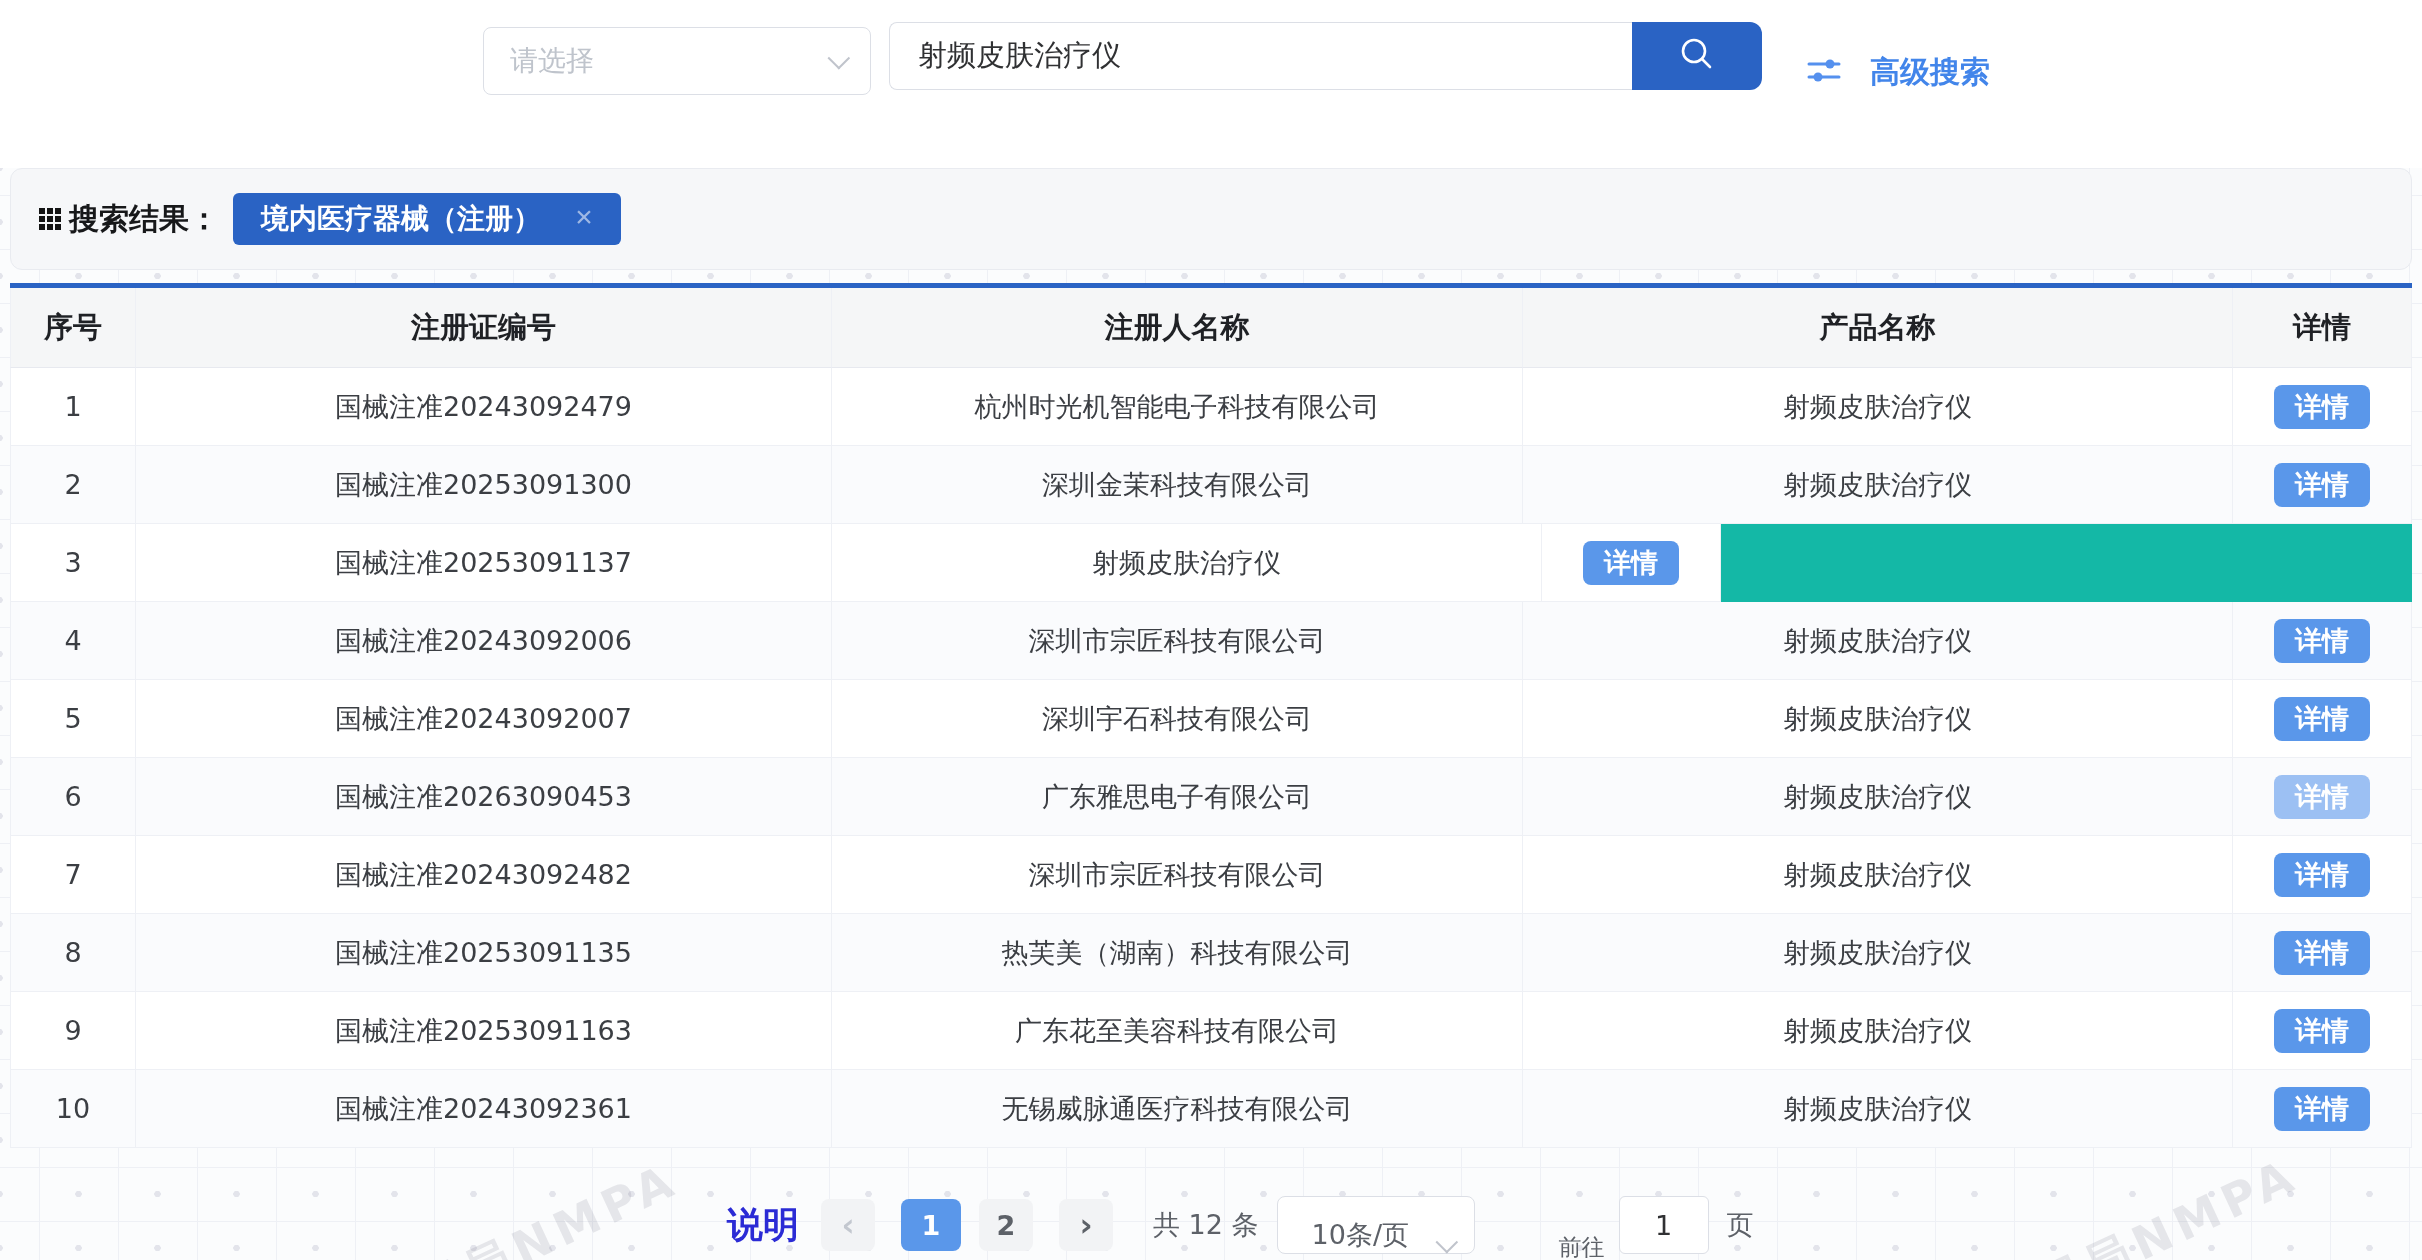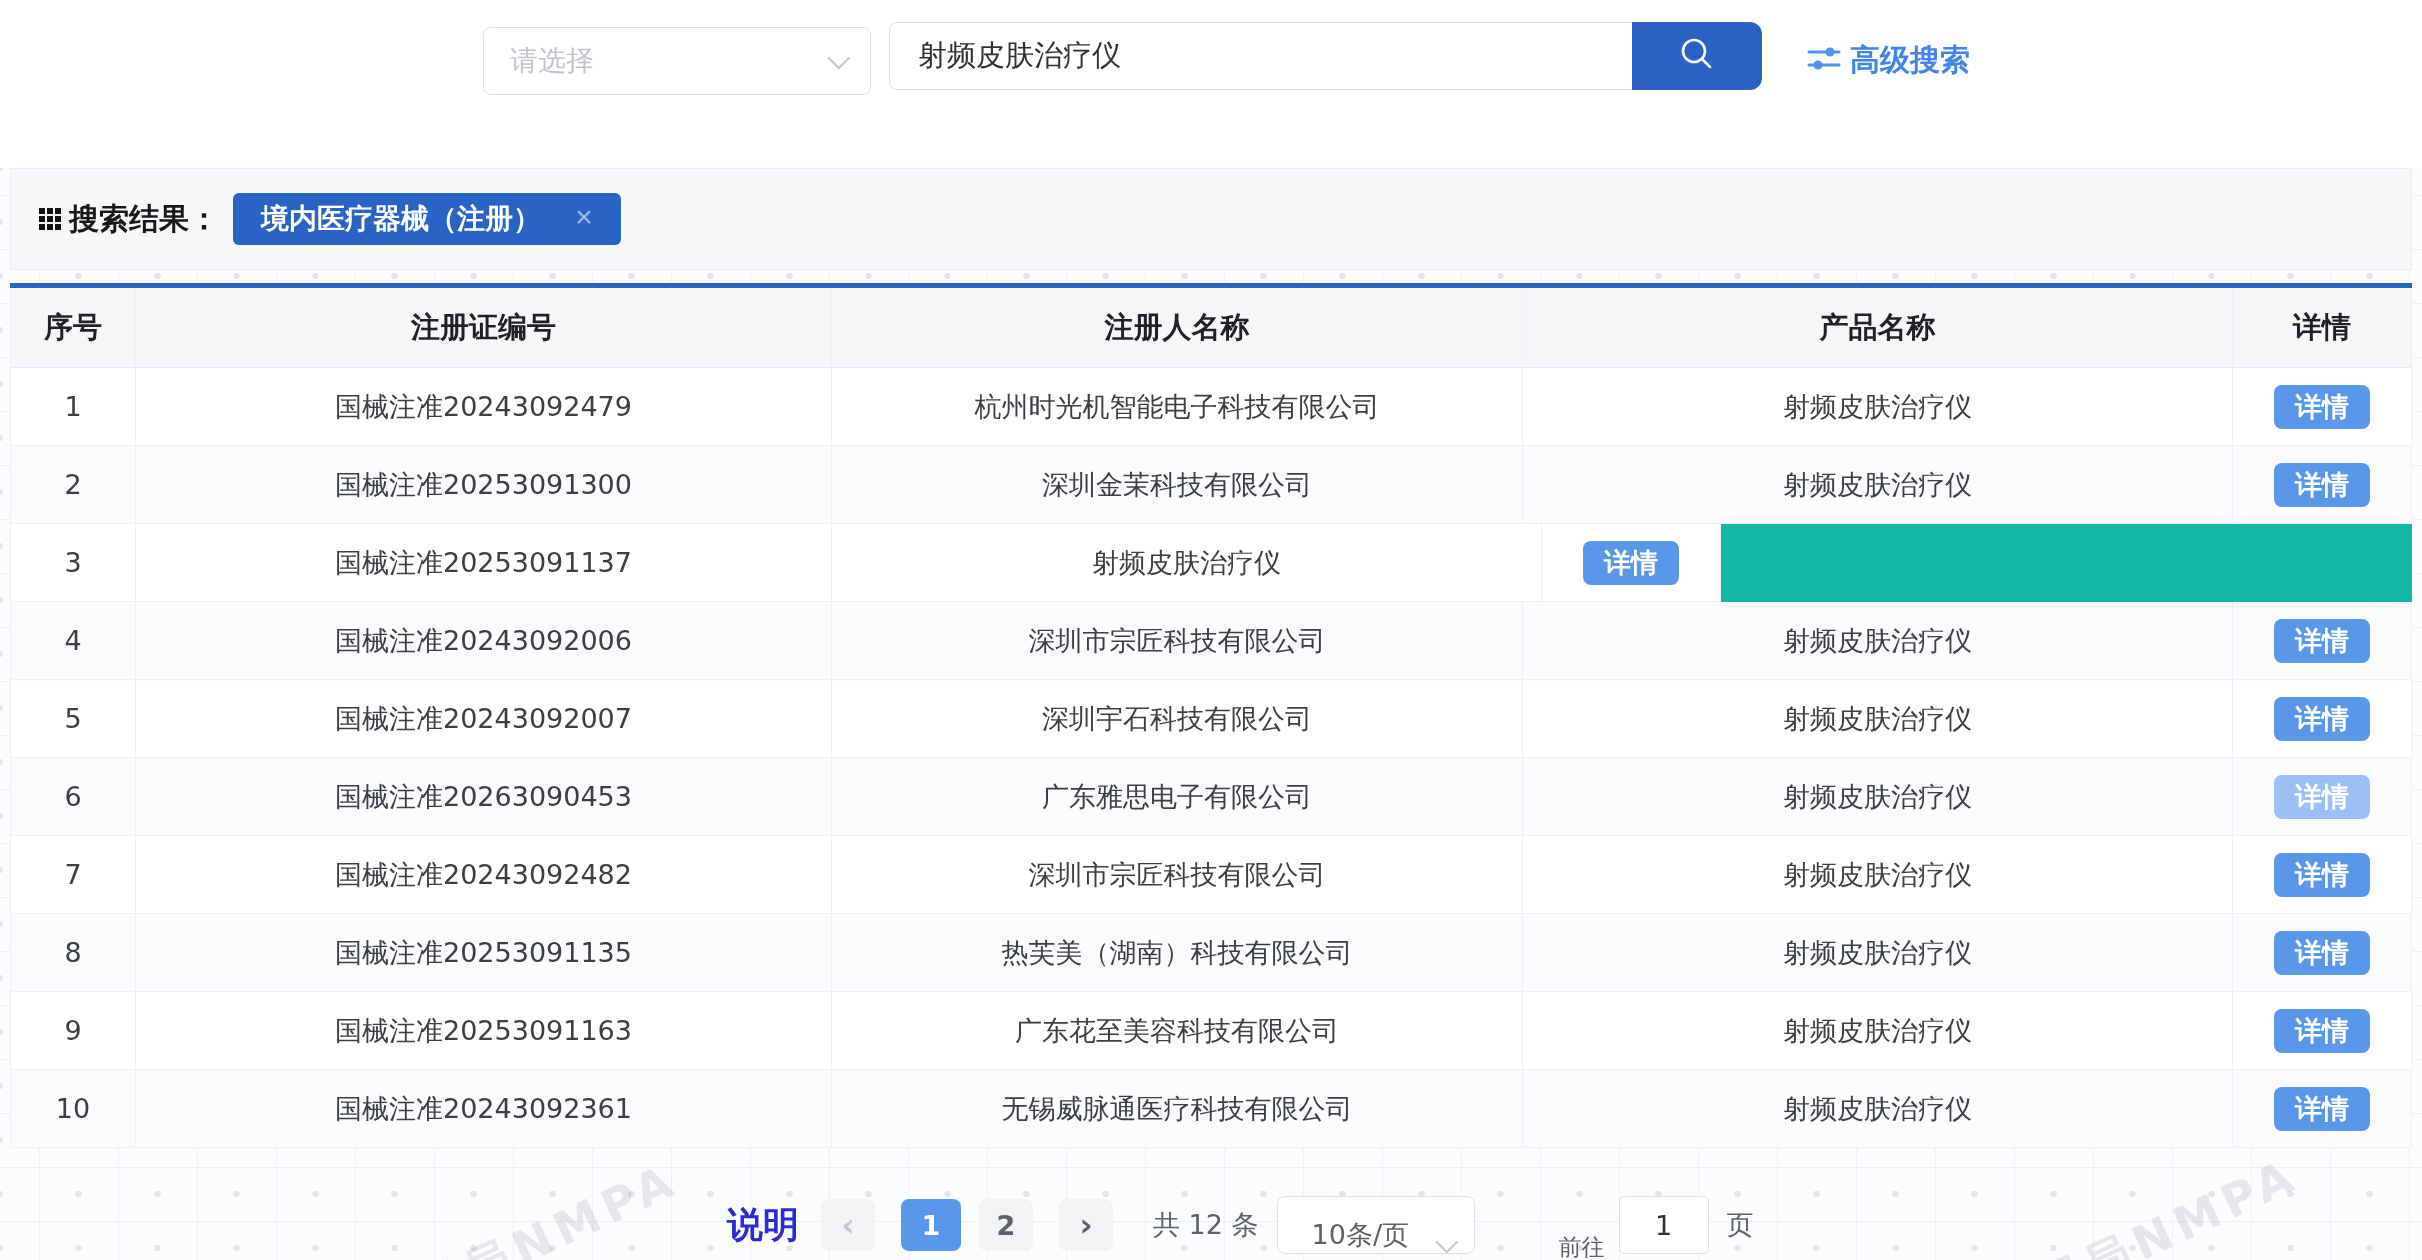--- a/index.html
+++ b/index.html
@@ -47,29 +47,29 @@
     border:1px solid #dcdfe6; border-right:none; border-radius:8px 0 0 8px;
     background:#fff; padding:0 28px; font-size:29px; color:#303133;
     font-family:inherit; outline:none;
   }
   .search-btn {
     position:absolute; left:1632px; top:22px; width:130px; height:68px;
     background:#2a63c4; border:none; border-radius:0 12px 12px 0;
     display:flex; align-items:center; justify-content:center; cursor:pointer;
   }
   .adv-search {
-    position:absolute; left:1806px; top:26px; height:68px;
-    display:flex; align-items:center; gap:8px; cursor:pointer;
+    position:absolute; left:1806px; top:38px; height:68px;
+    display:flex; align-items:center; gap:28px; cursor:pointer;
   }
   .adv-search .adv-label { color:#4285ea; font-size:30px; font-weight:700; }
 
   
   .results-bar {
     position:absolute; left:10px; top:168px; width:2402px; height:102px;
-    background:#f6f7f9; border:1px solid #e9ebf0; border-radius:0;
+    background:#f6f7f9; border:1px solid #e9ebf0; border-radius:12px;
     display:flex; align-items:center; padding:0 28px;
   }
   .grid-icon {
     display:grid; grid-template-columns:repeat(3,6px); grid-auto-rows:6px;
     gap:2px; margin-right:8px;
   }
   .grid-icon i { background:#141414; }
   .results-label { font-size:30px; font-weight:700; color:#17181a; }
   .filter-tag {
     margin-left:14px; height:52px; background:#2a63c4; border-radius:6px;

